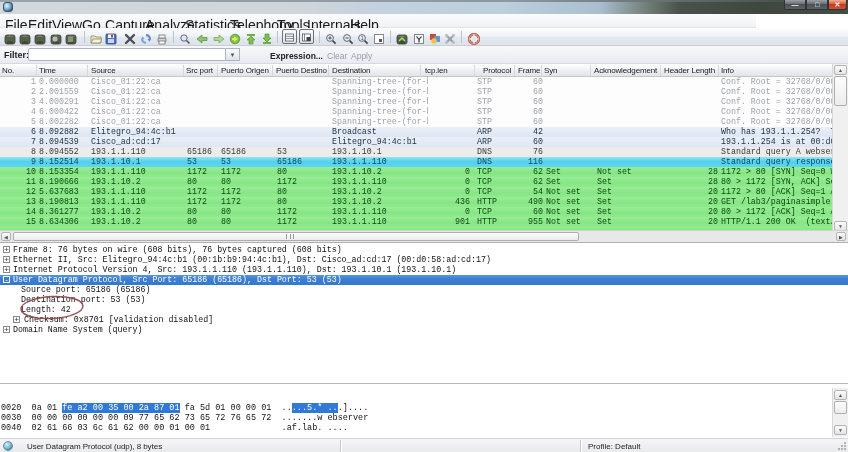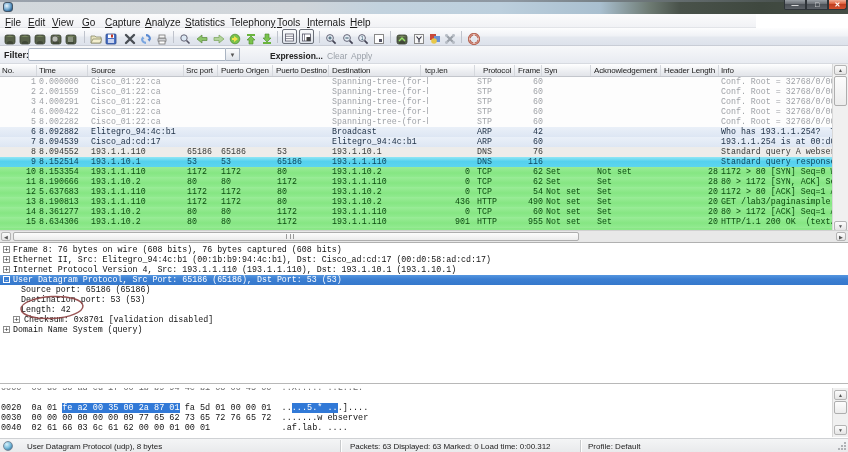--- a/index.html
+++ b/index.html
@@ -14,21 +14,21 @@
 .wbtn{position:absolute;top:0;height:10px;border:1px solid #2e3338;border-top:none;
  background:linear-gradient(#9aa0a6 0%,#686d73 45%,#4c5157 50%,#5d6268 100%);color:#fff;
  text-align:center;font-size:7px;line-height:9px;font-weight:bold}
 #bmin{left:784px;width:22px;border-radius:0 0 0 2px}
 #bmax{left:806px;width:22px}
 #bclose{left:828px;width:19px;border-radius:0 0 3px 0;
  background:linear-gradient(#f0ae96 0%,#e0603c 42%,#c03e20 50%,#d4512e 100%)}
 
 #menu{position:absolute;left:0;top:14px;width:756px;height:14px;
  background:linear-gradient(#fbfbfc,#f1f2f5);border-bottom:1px solid #e2e4e8;
- font-size:10px;color:#1a1a1a}
+ font-size:14px;color:#1a1a1a}
 #menu i{font-style:normal;position:absolute;top:3px}
 #menu u{text-decoration:underline}
 
 #tbar{position:absolute;left:0;top:28px;width:848px;height:18px;
  background:linear-gradient(#fdfdfe 0%,#f0f2f6 45%,#e4e8ef 55%,#dde2eb 100%);
  border-bottom:1px solid #c9cdd6}
 .sep{position:absolute;top:3px;width:1px;height:12px;background:#bfc3cc}
 .ti{position:absolute;top:3px;width:12px;height:12px}
 
 #fbar{position:absolute;left:0;top:46px;width:848px;height:18px;
@@ -500,36 +500,34 @@
  <div class="dl" style="top:72px;left:24px">Checksum: 0x8701 [validation disabled]</div>
  <span class="exp" style="left:3px;top:83px">+</span>
  <div class="dl" style="top:82px;left:13px">Domain Name System (query)</div>
 </div>
 <svg class="abs" style="left:0;top:288px" width="120" height="40" viewBox="0 0 120 40">
  <ellipse cx="52" cy="19.5" rx="31" ry="11" fill="none" stroke="#8e4343" stroke-width="1.5" transform="rotate(-3 52 19.5)" opacity="0.9"></ellipse>
 </svg>
 
 <div style="position:absolute;left:0;top:392px;width:848px;height:1px;background:#e0e0e0"></div>
 <div id="hpane">
- <div class="hl" style="top:-5px;color:#6a6a6a">0000  00 d0 58 ad cd 17 00 1b b9 94 4c b1 08 00 45 00  ..X..... ..L..E.</div>
  <div class="hl" style="top:15px">0020  0a 01 <em>fe a2 00 35 00 2a 87 01</em> fa 5d 01 00 00 01  ..<em>...5.* ..</em>.]....</div>
  <div class="hl" style="top:25px">0030  00 00 00 00 00 00 09 77 65 62 73 65 72 76 65 72  .......w ebserver</div>
  <div class="hl" style="top:35px">0040  02 61 66 03 6c 61 62 00 00 01 00 01              .af.lab. ....</div>
 </div>
 <div id="hscroll2">
  <div class="sbtn" style="left:1px;top:2px;width:13px;height:10px;font-size:5px;line-height:9px">▲</div>
  <div class="sthumb" style="left:1px;top:13px;width:13px;height:13px"></div>
  <div class="sbtn" style="left:1px;top:37px;width:13px;height:10px;font-size:5px;line-height:9px">▼</div>
 </div>
 
 <div id="sbar">
  <div id="led"></div>
  <i style="position:absolute;left:27px;top:2.5px;font-style:normal;font-size:8px;letter-spacing:-0.05px">User Datagram Protocol (udp), 8 bytes</i>
  <div class="dv" style="left:340px"></div>
- <i style="position:absolute;left:350px;top:2.5px;font-style:normal;font-size:8px;letter-spacing:-0.05px">Packets: 63 Displayed: 63 Marked: 0 Load time: 0:00.312</i>
  <div class="dv" style="left:580px"></div>
  <i style="position:absolute;left:588px;top:2.5px;font-style:normal;font-size:8px">Profile: Default</i>
 </div>
 
 <svg style="position:absolute;left:838px;top:442px" width="9" height="9" viewBox="0 0 9 9">
     <g fill="#b0b2b6">
       <rect x="6" y="0" width="2" height="2"></rect>
       <rect x="6" y="3" width="2" height="2"></rect>
       <rect x="6" y="6" width="2" height="2"></rect>
       <rect x="3" y="3" width="2" height="2"></rect>

